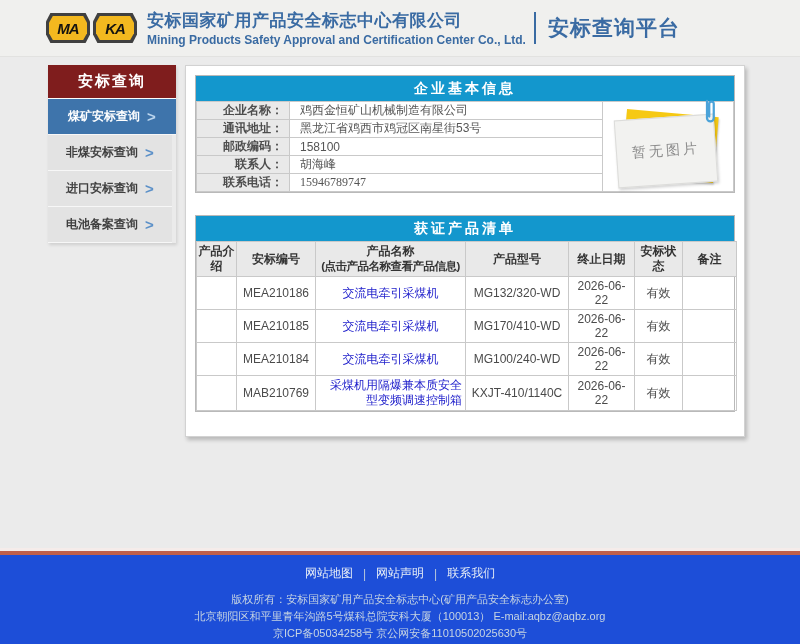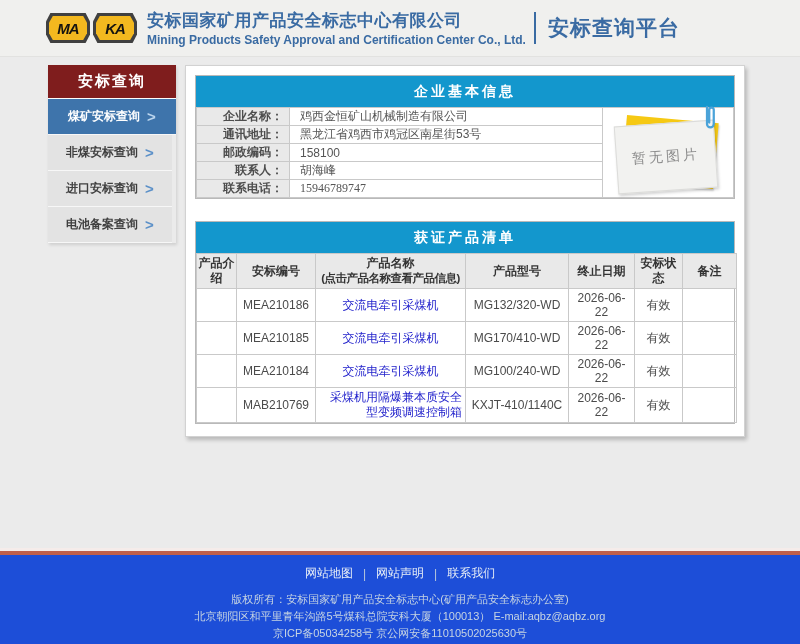--- a/index.html
+++ b/index.html
@@ -71,21 +71,21 @@
   
   .panel {
     position: absolute; left: 185px; top: 65px; width: 560px; height: 372px;
     background: #fff;
     border: 1px solid #d2d2d2;
     box-shadow: 2px 3px 4px rgba(0,0,0,0.22);
     padding: 9px;
   }
   .section { border: 1px solid #b9b9b9; }
   .section-header {
-    height: 31px; background: #1397cd; color: #fff;
+    height: 25px; background: #1397cd; color: #fff;
     font-size: 14px; font-weight: bold; letter-spacing: 3px;
     display: flex; align-items: center; justify-content: center;
   }
 
   
   .company-body { display: flex; }
   .company-table { width: 407px; border-collapse: collapse; table-layout: fixed; }
   .company-table td {
     border: 1px solid #c9c9c9; height: 18px; font-size: 12px;
   }

